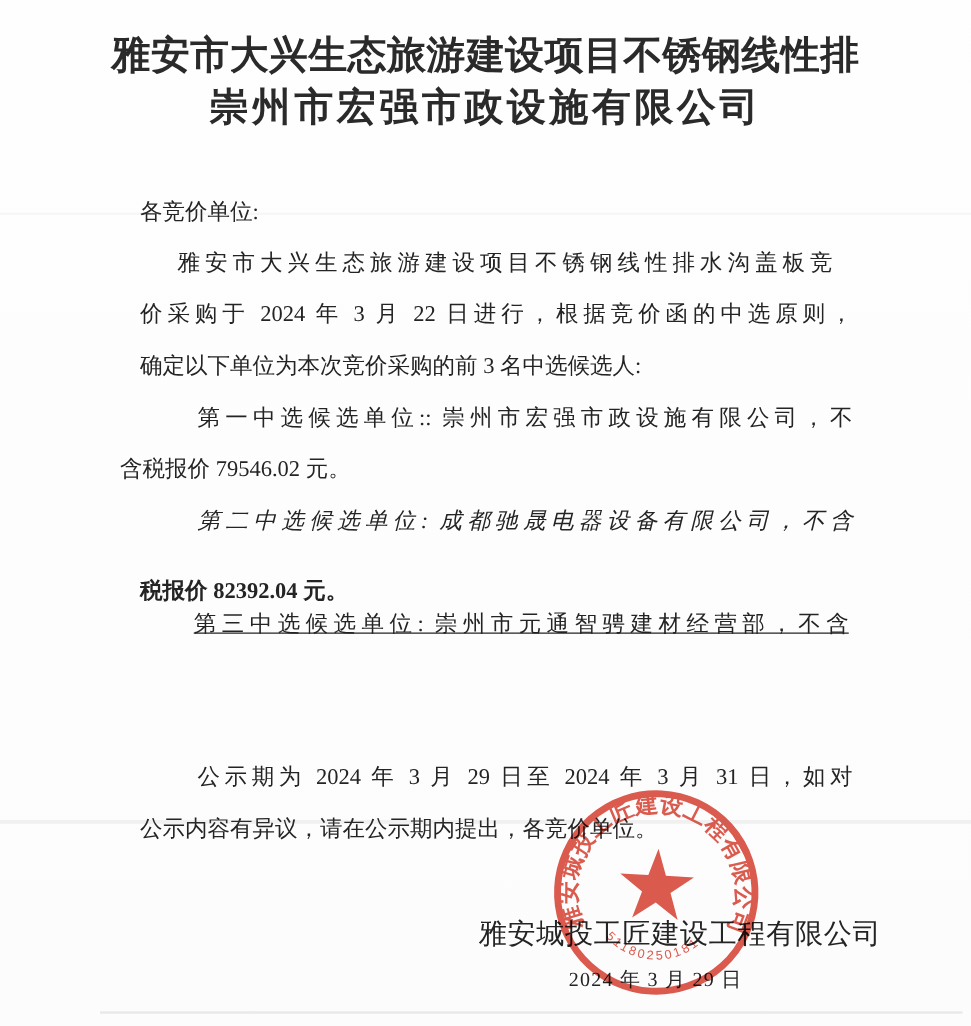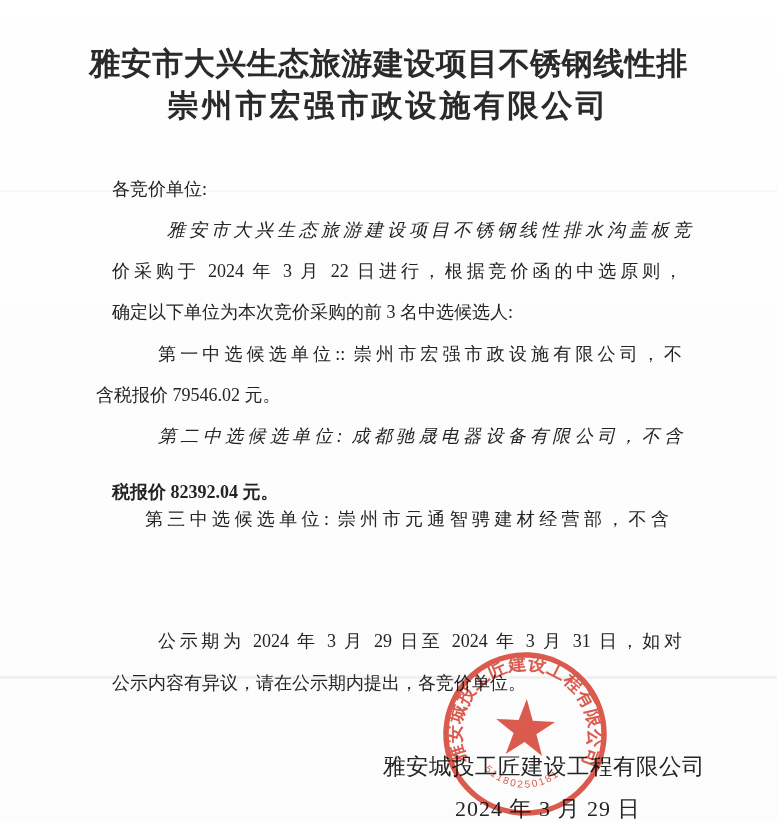--- a/index.html
+++ b/index.html
@@ -6,21 +6,20 @@
   html, body { background: #ffffff; }
   body {
     width: 777px; height: 821px;
     font-family: "Liberation Serif", "DejaVu Serif", serif;
     position: relative; overflow: hidden;
   }
   .page {
     position: absolute; inset: 0;
     background: linear-gradient(180deg, #fefefe 0%, #fdfdfd 55%, #fcfcfc 100%);
     color: #222;
-    margin-top: 20px;
   }
   .title-line {
     position: absolute; left: 0; width: 777px;
     text-align: center;
     font-family: "Liberation Sans", "DejaVu Sans", sans-serif;
     font-weight: 700;
     font-size: 31px; line-height: 40px;
     color: #2a2a2a;
   }
   .t1 { top: 24px; letter-spacing: 0.5px; }
@@ -30,39 +29,39 @@
     font-size: 18px; line-height: 30px;
     color: #242424;
     white-space: nowrap;
   }
   .just {
     white-space: normal;
     text-align: justify;
     text-align-last: justify;
   }
   .greeting { top: 154px; left: 112px; }
-  .l0  { top: 195px; left: 167px; width: 524px; font-style: italic; }
+  .l0  { top: 195px; left: 142px; width: 524px; }
   .l1  { top: 236px; left: 112px; width: 570px; }
   .l2  { top: 277px; left: 112px; }
   .l3  { top: 319px; left: 158px; width: 524px; }
   .l4  { top: 360px; left: 96px; }
   .l5  { top: 401px; left: 158px; width: 524px; font-style: italic; }
   .l6  { top: 457px; left: 112px; font-weight: bold; }
-  .l7  { top: 484px; left: 145px; width: 524px; }
+  .l7  { top: 484px; left: 155px; width: 524px; text-decoration: underline; }
   .l8  { top: 525px; left: 112px; }
   .l9  { top: 606px; left: 158px; width: 524px; }
   .l10 { top: 648px; left: 112px; }
   .sig-company {
     position: absolute; top: 731px; left: 383px;
     font-size: 22.5px; letter-spacing: 0.5px; color: #242424;
     white-space: nowrap;
   }
   .sig-date {
     position: absolute; top: 774px; left: 455px;
-    font-size: 22px; letter-spacing: 1px; color: #242424;
+    font-size: 16px; letter-spacing: 1px; color: #242424;
     white-space: nowrap;
   }
   .seal {
     position: absolute; left: 435px; top: 624px;
     width: 180px; height: 180px;
     mix-blend-mode: multiply;
     opacity: 0.87;
     transform: rotate(3deg);
     pointer-events: none;
   }

